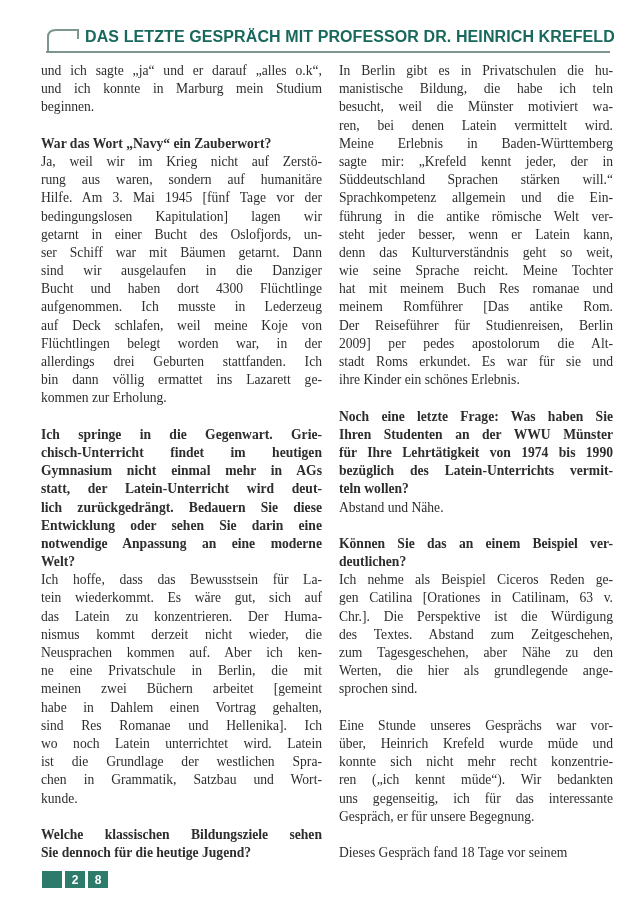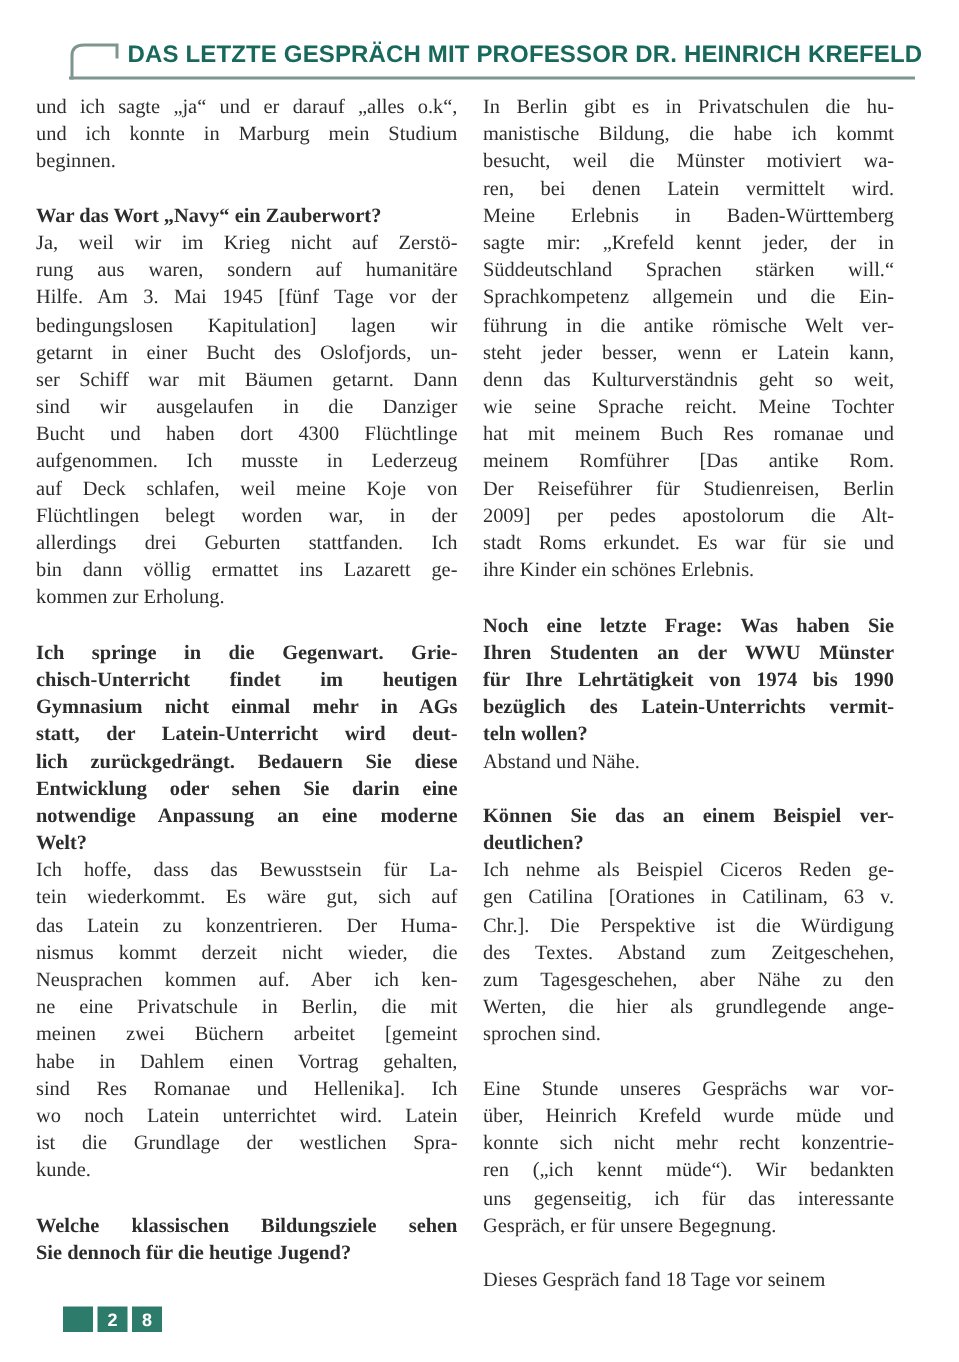--- a/index.html
+++ b/index.html
@@ -26,21 +26,21 @@
   }
   .hdr-title{
     position:absolute;left:85px;top:28px;width:530px;
     font-family:"Liberation Sans", sans-serif;
     font-weight:700;font-size:16px;letter-spacing:.1px;
     color:var(--title-green);
     white-space:nowrap;
   }
   
   .page-body{
-    position:absolute;left:24px;top:62px;width:572px;
+    position:absolute;left:41px;top:62px;width:572px;
     display:flex;gap:17px;
   }
   .col{font-size:13.6px;}
   .col-left{width:283px;}
   .col-right{width:276px;}
   .para{margin:0;}
   .para.gap{margin-top:var(--lh);}
   .para.q{font-weight:700;}
   .line{
     height:var(--lh);line-height:var(--lh);
@@ -111,31 +111,32 @@
         <div class="line">tein wiederkommt. Es wäre gut, sich auf</div>
         <div class="line">das Latein zu konzentrieren. Der Huma-</div>
         <div class="line">nismus kommt derzeit nicht wieder, die</div>
         <div class="line">Neusprachen kommen auf. Aber ich ken-</div>
         <div class="line">ne eine Privatschule in Berlin, die mit</div>
         <div class="line">meinen zwei Büchern arbeitet [gemeint</div>
         <div class="line">habe in Dahlem einen Vortrag gehalten,</div>
         <div class="line">sind Res Romanae und Hellenika]. Ich</div>
         <div class="line">wo noch Latein unterrichtet wird. Latein</div>
         <div class="line">ist die Grundlage der westlichen Spra-</div>
+        <div class="line">chen in Grammatik, Satzbau und Wort-</div>
         <div class="line last">kunde.</div>
       </div>
       <div class="para q gap">
         <div class="line">Welche klassischen Bildungsziele sehen</div>
         <div class="line last">Sie dennoch für die heutige Jugend?</div>
       </div>
     </div>
   <div class="col col-right">
       <div class="para a">
         <div class="line">In Berlin gibt es in Privatschulen die hu-</div>
-        <div class="line">manistische Bildung, die habe ich kommt</div>
+        <div class="line">manistische Bildung, die habe ich teln</div>
         <div class="line">besucht, weil die Münster motiviert wa-</div>
         <div class="line">ren, bei denen Latein vermittelt wird.</div>
         <div class="line">Meine Erlebnis in Baden-Württemberg</div>
         <div class="line">sagte mir: „Krefeld kennt jeder, der in</div>
         <div class="line">Süddeutschland Sprachen stärken will.“</div>
         <div class="line">Sprachkompetenz allgemein und die Ein-</div>
         <div class="line">führung in die antike römische Welt ver-</div>
         <div class="line">steht jeder besser, wenn er Latein kann,</div>
         <div class="line">denn das Kulturverständnis geht so weit,</div>
         <div class="line">wie seine Sprache reicht. Meine Tochter</div>

